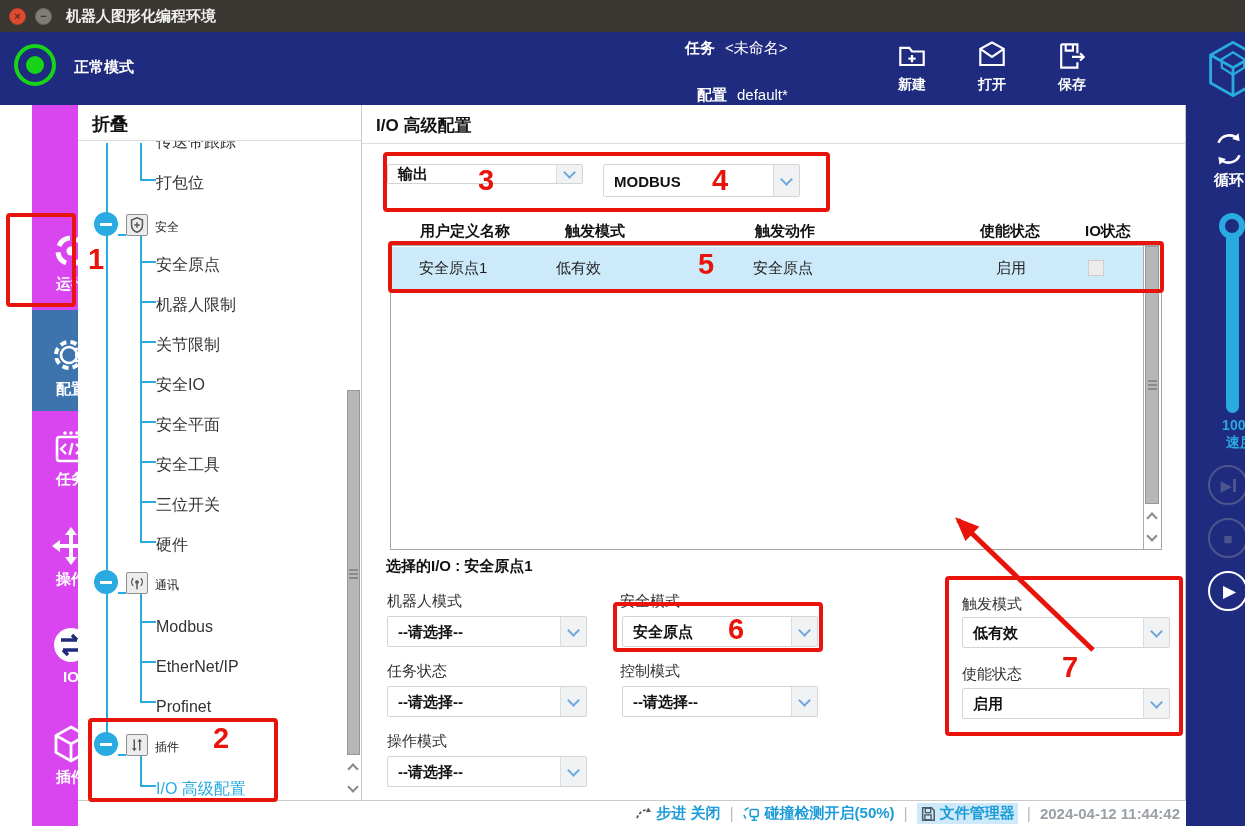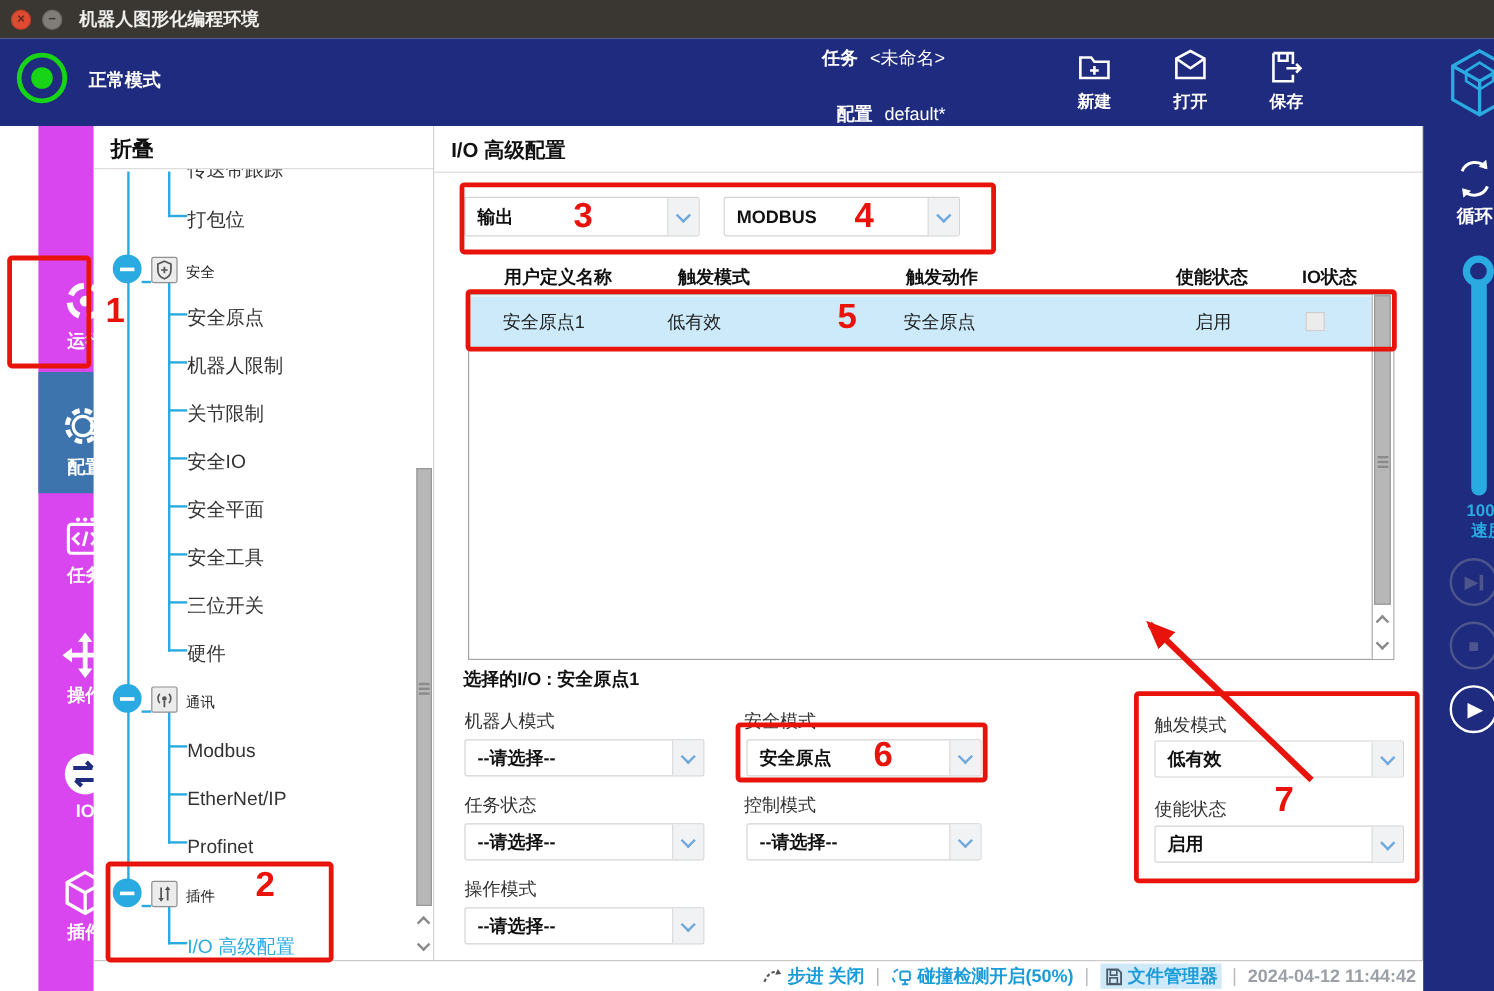--- a/index.html
+++ b/index.html
@@ -324,21 +324,21 @@
       <div class="sbgrip" style="top:186px;"></div>
     </div>
     <div class="chevgray chev-up" style="left:271px;top:660px;"></div>
     <div class="chevgray chev-dn" style="left:271px;top:678px;"></div>
   </div>
 
   <div class="abs mainpanel">
     <div class="maintitle">I/O 高级配置</div>
     <div class="maindiv"></div>
 
-    <div class="dd" style="left:25px;top:59px;width:196px;height:33px;">
+    <div class="dd" style="left:25px;top:59px;width:196px;height:20px;">
       <span class="ddval">输出</span>
       <span class="ddchev"></span>
     </div>
     <div class="dd" style="left:241px;top:59px;width:197px;height:33px;">
       <span class="ddval">MODBUS</span>
       <span class="ddchev"></span>
     </div>
 
     <div class="thead" style="left:58px;top:117px;">用户定义名称</div>
     <div class="thead" style="left:203px;top:117px;">触发模式</div>

